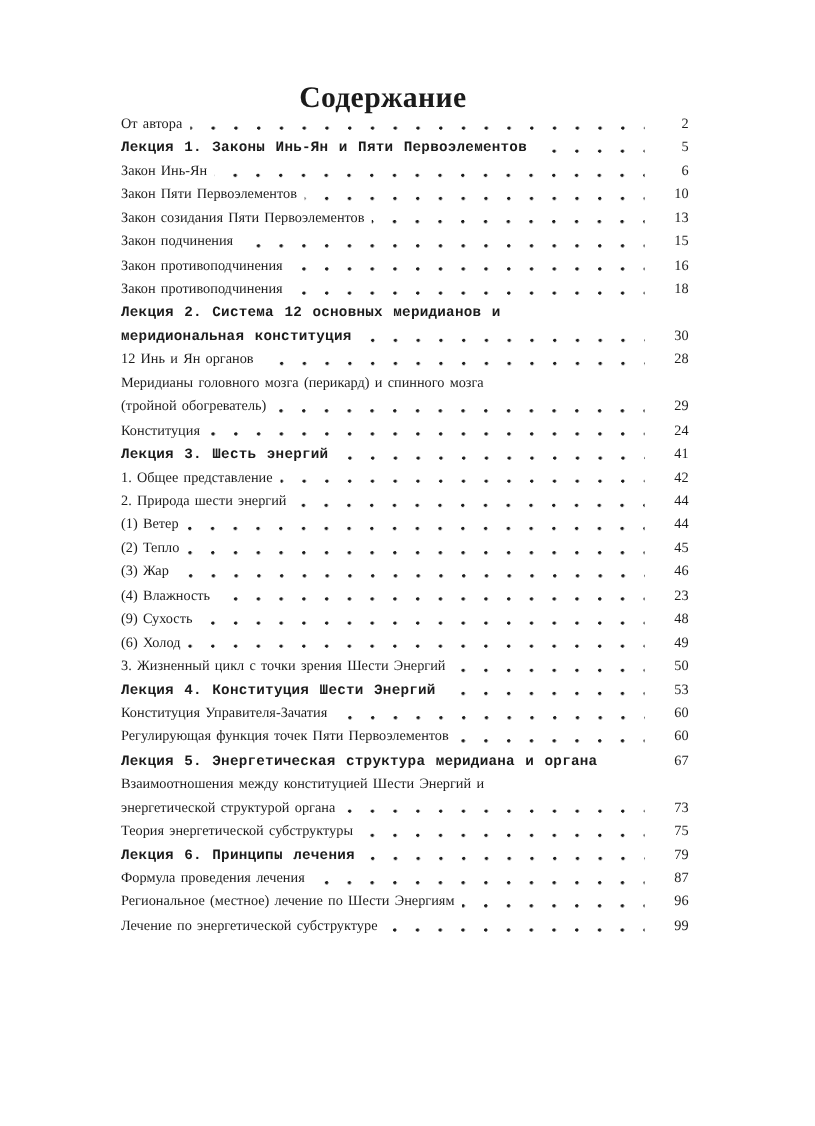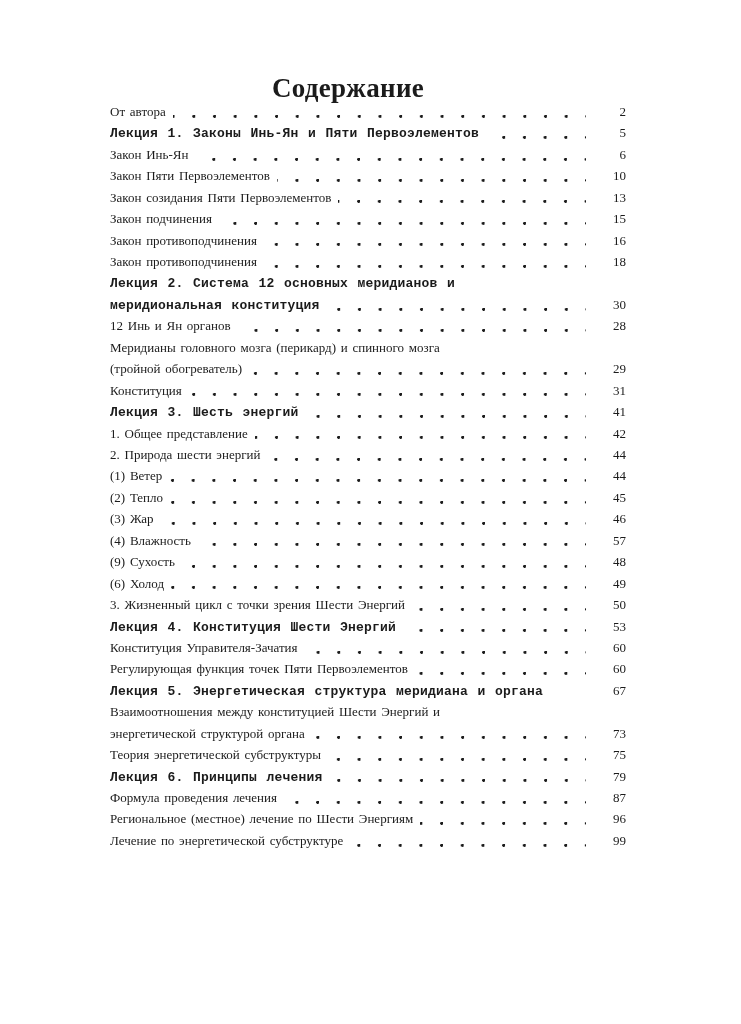--- a/index.html
+++ b/index.html
@@ -123,21 +123,21 @@
     <span class="row-page"></span>
   </div>
       <div class="toc-row">
     <span class="row-label">(тройной обогреватель)</span>
     <span class="dot-leader"></span>
     <span class="row-page">29</span>
   </div>
       <div class="toc-row">
     <span class="row-label">Конституция</span>
     <span class="dot-leader"></span>
-    <span class="row-page">31</span>
+    <span class="row-page">24</span>
   </div>
       <div class="toc-row bold">
     <span class="row-label">Лекция 3. Шесть энергий</span>
     <span class="dot-leader"></span>
     <span class="row-page">41</span>
   </div>
       <div class="toc-row">
     <span class="row-label">1. Общее представление</span>
     <span class="dot-leader"></span>
     <span class="row-page">42</span>
@@ -158,21 +158,21 @@
     <span class="row-page">45</span>
   </div>
       <div class="toc-row">
     <span class="row-label">(3) Жар</span>
     <span class="dot-leader"></span>
     <span class="row-page">46</span>
   </div>
       <div class="toc-row">
     <span class="row-label">(4) Влажность</span>
     <span class="dot-leader"></span>
-    <span class="row-page">57</span>
+    <span class="row-page">23</span>
   </div>
       <div class="toc-row">
     <span class="row-label">(9) Сухость</span>
     <span class="dot-leader"></span>
     <span class="row-page">48</span>
   </div>
       <div class="toc-row">
     <span class="row-label">(6) Холод</span>
     <span class="dot-leader"></span>
     <span class="row-page">49</span>

